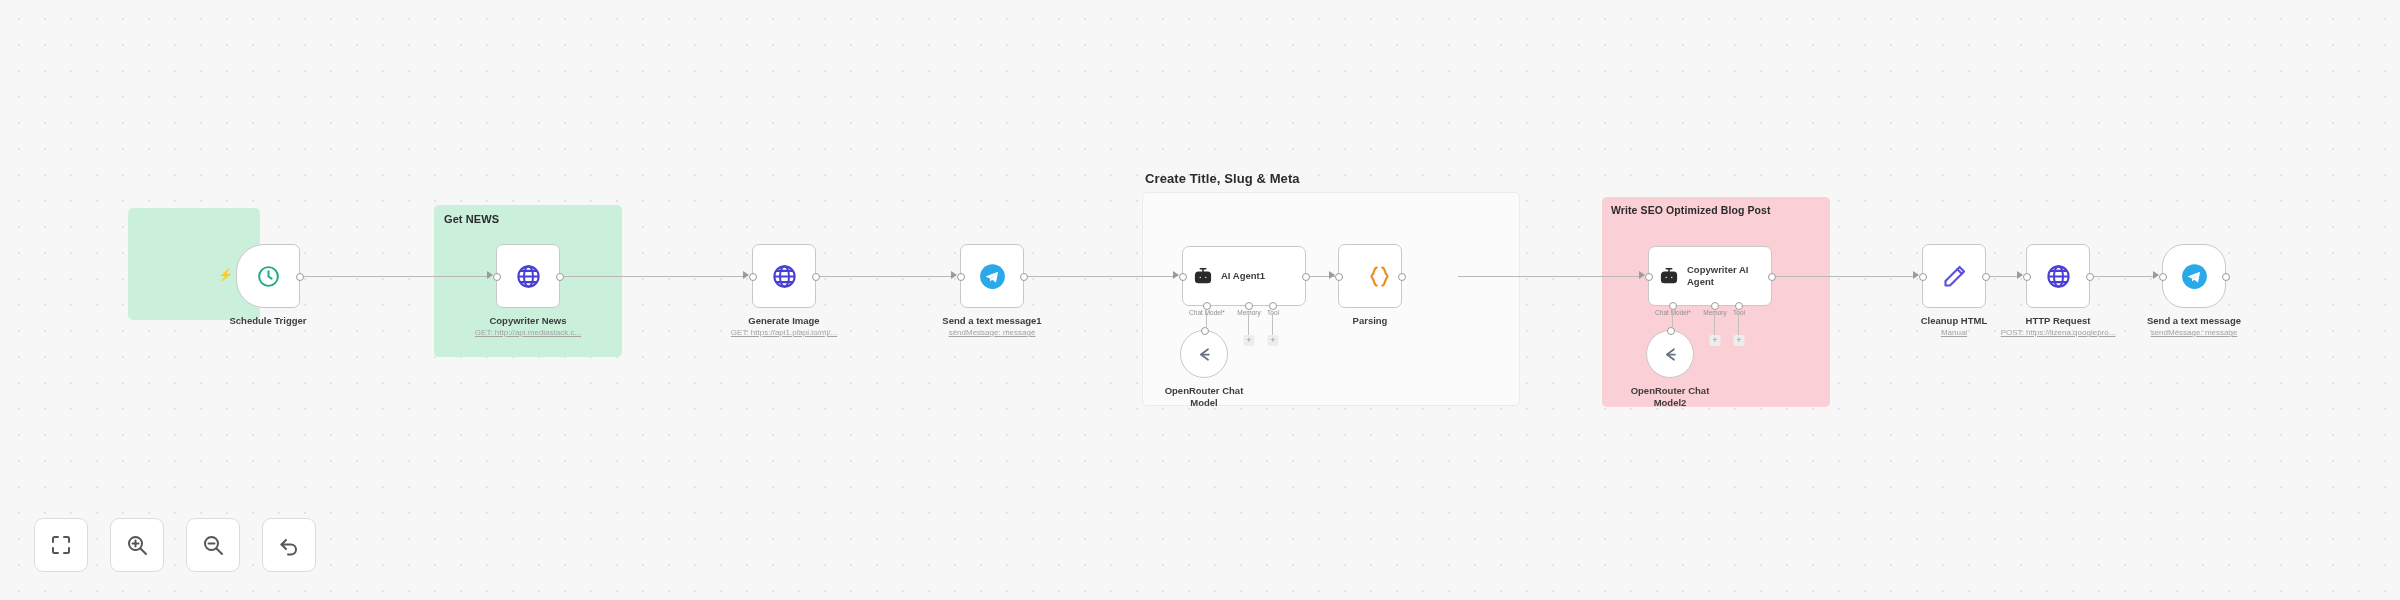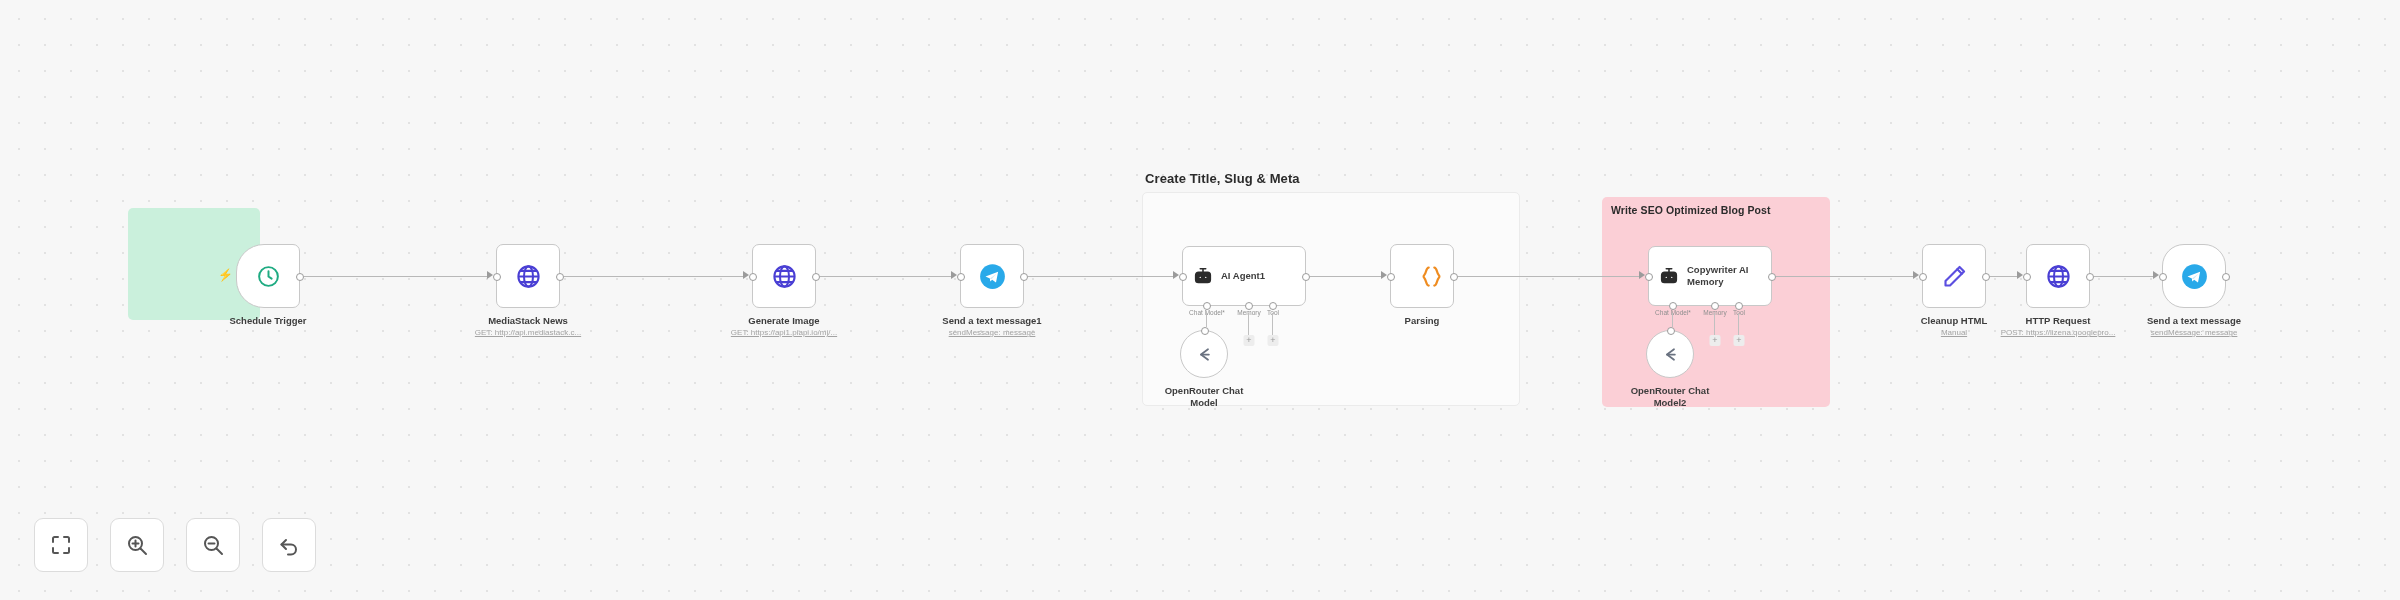--- a/index.html
+++ b/index.html
@@ -188,20 +188,23 @@
 
   .icon svg { display: block; }
 </style>
 </head>
 <body>
 
 <div id="canvas">
 
   <div class="sticky green" style="left:128px;top:208px;width:132px;height:112px;"></div>
 
+  <div class="sticky green" style="left:434px;top:205px;width:188px;height:152px;">
+    <span class="sticky-label">Get NEWS</span>
+  </div>
 
   <div class="sticky plain" style="left:1142px;top:192px;width:378px;height:214px;">
     <span class="sticky-label" style="top:-22px;left:2px;font-size:13px;text-align:center;">Create Title, Slug &amp; Meta</span>
   </div>
 
   <div class="sticky pink" style="left:1602px;top:197px;width:228px;height:210px;">
     <span class="sticky-label" style="top:7px;left:9px;font-size:10.5px;">Write SEO Optimized Blog Post</span>
   </div>
 
   <div class="edge" style="left:304px;width:186px;"></div>
@@ -230,21 +233,21 @@
     <span class="port-in-marker"></span>
     <span class="port left"></span>
     <span class="icon">
       <svg viewBox="0 0 24 24" width="27" height="27" fill="none" stroke="#4a3fd4" stroke-width="1.8">
         <circle cx="12" cy="12" r="9"></circle>
           <ellipse cx="12" cy="12" rx="4" ry="9"></ellipse>
           <path d="M3 12h18M4.5 7h15M4.5 17h15"></path>
       </svg>
     </span>
     <span class="port right"></span>
-    <span class="node-title">MediaStack News</span>
+    <span class="node-title">Copywriter News</span>
     <span class="node-sub">GET: http://api.mediastack.c...</span>
   </div>
 
   <div class="node" style="left:752px;top:244px;">
     <span class="port-in-marker"></span>
     <span class="port left"></span>
     <span class="icon">
       <svg viewBox="0 0 24 24" width="27" height="27" fill="none" stroke="#4a3fd4" stroke-width="1.8">
         <circle cx="12" cy="12" r="9"></circle>
           <ellipse cx="12" cy="12" rx="4" ry="9"></ellipse>
@@ -304,21 +307,21 @@
     <span class="subport" style="left:20px;top:-4.5px;bottom:auto;"></span>
     <span class="icon">
       <svg viewBox="0 0 24 24" width="21" height="21" fill="none" stroke="#6a7280" stroke-width="2" stroke-linecap="round" stroke-linejoin="round">
         <path d="M16 6l-8 6 8 6"></path>
           <path d="M8 12h9"></path>
       </svg>
     </span>
     <span class="node-title">OpenRouter Chat Model</span>
   </div>
 
-  <div class="node" style="left:1390px;top:244px;padding-left:18px;">
+  <div class="node" style="left:1338px;top:244px;padding-left:18px;">
     <span class="port-in-marker"></span>
     <span class="port left"></span>
     <span class="icon">
       <svg viewBox="0 0 24 24" width="27" height="27" fill="none" stroke="#ef8c20" stroke-width="2" stroke-linecap="round">
         <path d="M9.5 4C7 4 7.5 9 5.5 10.8 5.2 11 5 11.5 5 12s.2 1 .5 1.2C7.5 15 7 20 9.5 20"></path>
         <path d="M14.5 4C17 4 16.5 9 18.5 10.8c.3.2.5.7.5 1.2s-.2 1-.5 1.2C16.5 15 17 20 14.5 20"></path>
       </svg>
     </span>
     <span class="port right"></span>
     <span class="node-title">Parsing</span>
@@ -328,21 +331,21 @@
     <span class="port-in-marker" style="top:23.5px;"></span>
     <span class="port left"></span>
     <span class="icon">
       <svg viewBox="0 0 24 24" width="22" height="22" fill="none" stroke="#2b2b2b" stroke-width="1.7">
         <rect x="4" y="8" width="16" height="11" rx="3" fill="#2b2b2b"></rect>
         <circle cx="9" cy="13.5" r="1.6" fill="#fff"></circle>
           <circle cx="15" cy="13.5" r="1.6" fill="#fff"></circle>
         <path d="M12 8V4M9 4h6" stroke-linecap="round"></path>
       </svg>
     </span>
-    <span class="inline-label">Copywriter AI Memory</span>
+    <span class="inline-label">Copywriter AI Agent</span>
     <span class="port right"></span>
 
     <span class="subport" style="left:20px;"></span>
     <span class="subport" style="left:62px;"></span>
     <span class="subport" style="left:86px;"></span>
 
     <span class="subport-label" style="left:24px;top:62px;width:54px;">Chat Model*</span>
     <span class="subport-label" style="left:66px;top:62px;">Memory</span>
     <span class="subport-label" style="left:90px;top:62px;">Tool</span>
 

